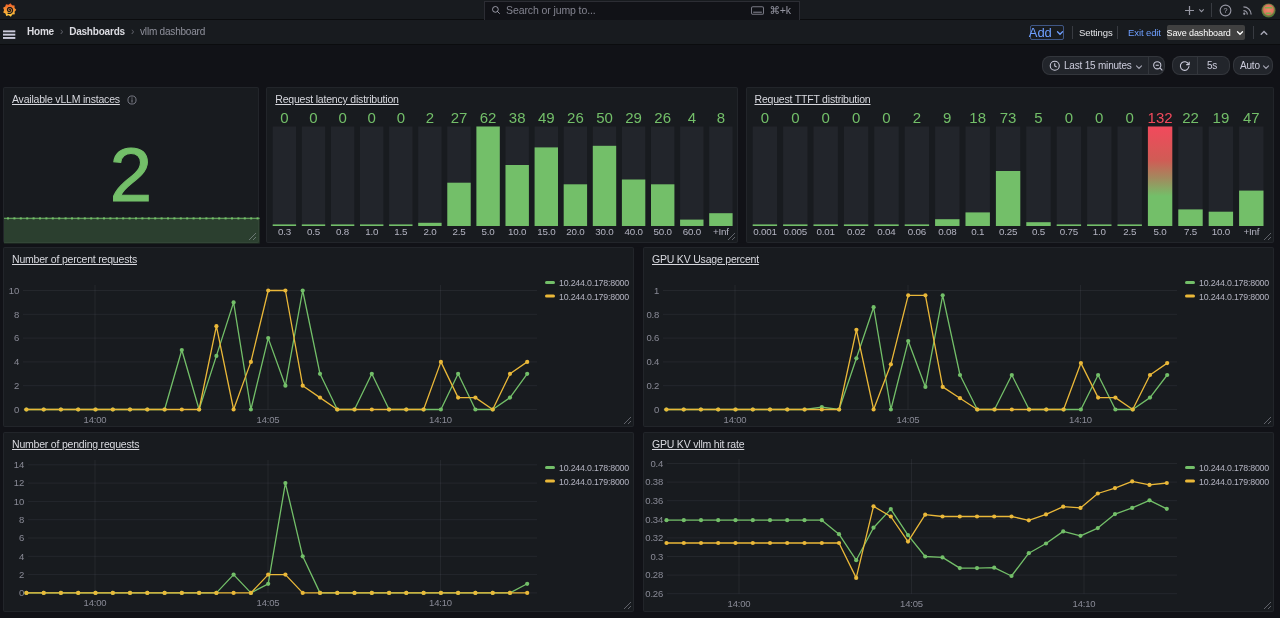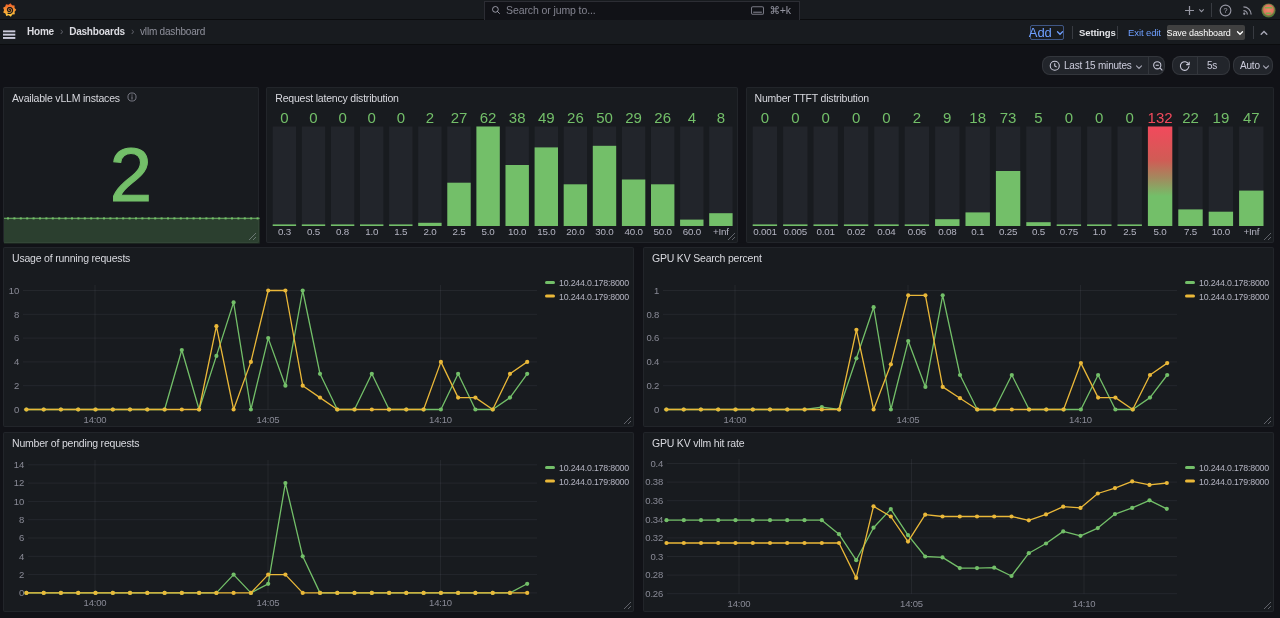--- a/index.html
+++ b/index.html
@@ -1,20 +1,20 @@
 <!DOCTYPE html>
 <html><head><meta charset="utf-8">
 <style>
 * { margin:0; padding:0; box-sizing:border-box; }
 html,body { width:1280px; height:618px; background:#111217; font-family:"Liberation Sans",sans-serif; overflow:hidden; }
 .topbar { position:absolute; left:0; top:0; width:1280px; height:20px; background:#181b1f; border-bottom:1px solid #0b0c0e; }
 .navbar { position:absolute; left:0; top:20px; width:1280px; height:25px; background:#181b1f; border-bottom:1px solid #0b0c0e; }
 .searchbox { position:absolute; left:484px; top:1px; width:316px; height:23px; background:#111217; border:1px solid rgba(204,204,220,0.15); border-radius:0; color:rgba(204,204,220,0.6); font-size:10.5px; letter-spacing:-0.1px; line-height:15px; }
 .panel { position:absolute; background:#181b1f; border:1px solid rgba(204,204,220,0.06); border-radius:2px; }
-.ptitle { position:absolute; left:8px; top:4px; font-size:10.5px; font-weight:500; color:#d8d9df; letter-spacing:-0.2px; white-space:nowrap; display:flex; align-items:flex-start; height:13px; }
+.ptitle { position:absolute; left:8px; top:4px; font-size:10.5px; font-weight:500; color:#d8d9df; letter-spacing:-0.2px; white-space:nowrap; display:flex; align-items:flex-end; height:13px;text-decoration:underline; }
 .ch { position:absolute; left:0; top:0; }
 .bignum { position:absolute; left:0; top:48px; width:100%; text-align:center; font-size:76px; font-weight:400; color:#73BF69; line-height:78px; -webkit-text-stroke:1.1px #73BF69; }
 .rz { position:absolute; right:1px; bottom:1px; }
 .crumb { color:#dcdce2; font-weight:600; }
 .crumb2 { color:rgba(204,204,220,0.65); }
 .sep { color:rgba(204,204,220,0.4); margin:0 6px; font-size:10px; }
 .tbgroup { position:absolute; top:56px; height:19px; background:#22252b; border:1px solid rgba(204,204,220,0.10); border-radius:8px; color:#ccccdc; font-size:10px; letter-spacing:-0.2px; display:flex; align-items:center; white-space:nowrap; }
 .icongray { color:rgba(204,204,220,0.65); }
 .tbgroup svg, .tbgroup span, .bluebtn svg, .outbtn svg { flex:none; }
 .bluebtn { position:absolute; background:#404040; border-radius:2px; color:#fff; font-size:9px; letter-spacing:-0.1px; font-weight:500; white-space:nowrap; display:flex; align-items:center; justify-content:center; }
@@ -84,21 +84,21 @@
     <span class="crumb">Home</span>
       <span class="sep">›</span>
     <span class="crumb">Dashboards</span>
       <span class="sep">›</span>
     <span class="crumb2">vllm dashboard</span>
   </div>
   <div class="outbtn" style="left:1030px;top:5px;width:34px;height:15px">Add&nbsp;<svg width="10" height="10" viewBox="0 0 10 10" style="vertical-align:-1px">
         <path d="M2.5 3.8 L5 6.3 L7.5 3.8" stroke="currentColor" stroke-width="1.3" fill="none" stroke-linecap="round"></path>
       </svg></div>
   <div class="navdiv" style="left:1072px;top:6px"></div>
-  <div style="position:absolute;left:1079px;top:6.5px;font-size:9.5px;letter-spacing:-0.1px;font-weight:700;color:#e3e4e8;white-space:nowrap">Settings</div>
+  <div style="position:absolute;left:1079px;top:6.5px;font-size:9.5px;letter-spacing:-0.1px;font-weight:400;color:#e3e4e8;white-space:nowrap">Settings</div>
   <div class="navdiv" style="left:1117px;top:6px"></div>
   <div style="position:absolute;left:1128px;top:6.5px;font-size:9.5px;letter-spacing:-0.1px;font-weight:400;color:#6e9fff;white-space:nowrap">Exit edit</div>
   <div class="bluebtn" style="left:1167px;top:5px;width:78px;height:15px">Save dashboard&nbsp;&nbsp;<svg width="10" height="10" viewBox="0 0 10 10" style="vertical-align:-1px">
         <path d="M2.5 3.8 L5 6.3 L7.5 3.8" stroke="currentColor" stroke-width="1.3" fill="none" stroke-linecap="round"></path>
       </svg></div>
   <div class="navdiv" style="left:1253px;top:6px"></div>
   <svg width="10" height="10" viewBox="0 0 10 10" style="position:absolute;left:1259px;top:8px">
     <path d="M2.2 6.3 L5 3.5 L7.8 6.3" stroke="rgba(204,204,220,0.8)" stroke-width="1.4" fill="none" stroke-linecap="round"></path>
   </svg>
 </div>
@@ -253,21 +253,21 @@
 <rect x="442.2" y="38.5" width="23.4" height="99.5" fill="#22252b"></rect>
 <rect x="442.2" y="125.2" width="23.4" height="12.8" fill="#73BF69"></rect>
 <text x="453.9" y="35" text-anchor="middle" font-size="15" fill="#73BF69">8</text>
 <text x="453.9" y="147" text-anchor="middle" font-size="9.8" letter-spacing="-0.2" fill="rgba(204,204,220,0.85)">+Inf</text>
     </svg>
     <svg class="rz" width="9" height="9" viewBox="0 0 9 9">
       <path d="M8 1 L1 8 M8 5 L5 8" stroke="rgba(204,204,220,0.4)" stroke-width="1" fill="none"></path>
     </svg>
   </div>
 <div class="panel" style="left:745.5px;top:87px;width:528.9px;height:155.5px">
-    <div class="ptitle">Number TTFT distribution</div>
+    <div class="ptitle">Request TTFT distribution</div>
     <svg class="ch" width="528.9" height="155.5" viewBox="0 0 528.9 155.5">
       <defs>
         <linearGradient id="bargrad" x1="0" y1="0" x2="0" y2="1">
           <stop offset="0" stop-color="#F2495C"></stop>
           <stop offset="0.34" stop-color="#d05c55"></stop>
           <stop offset="0.52" stop-color="#a28a5e"></stop>
           <stop offset="0.70" stop-color="#73BF69"></stop>
           <stop offset="1" stop-color="#73BF69"></stop>
         </linearGradient>
       </defs>
@@ -338,21 +338,21 @@
 <rect x="492.1" y="38.5" width="24.4" height="99.5" fill="#22252b"></rect>
 <rect x="492.1" y="102.6" width="24.4" height="35.4" fill="#73BF69"></rect>
 <text x="504.3" y="35" text-anchor="middle" font-size="15" fill="#73BF69">47</text>
 <text x="504.3" y="147" text-anchor="middle" font-size="9.8" letter-spacing="-0.2" fill="rgba(204,204,220,0.85)">+Inf</text>
     </svg>
     <svg class="rz" width="9" height="9" viewBox="0 0 9 9">
       <path d="M8 1 L1 8 M8 5 L5 8" stroke="rgba(204,204,220,0.4)" stroke-width="1" fill="none"></path>
     </svg>
   </div>
 <div class="panel" style="left:3px;top:247px;width:631px;height:180px">
-    <div class="ptitle">Usage of running requests</div>
+    <div class="ptitle">Number of percent requests</div>
     <svg class="ch" width="631" height="180" viewBox="0 0 631 180">
       <line x1="19" y1="42.5" x2="533" y2="42.5" stroke="rgba(204,204,220,0.07)" stroke-width="1"></line>
 <text x="15" y="45.7" text-anchor="end" font-size="9.5" letter-spacing="-0.2" fill="rgba(204,204,220,0.62)">10</text>
 <line x1="19" y1="66.3" x2="533" y2="66.3" stroke="rgba(204,204,220,0.07)" stroke-width="1"></line>
 <text x="15" y="69.5" text-anchor="end" font-size="9.5" letter-spacing="-0.2" fill="rgba(204,204,220,0.62)">8</text>
 <line x1="19" y1="90.1" x2="533" y2="90.1" stroke="rgba(204,204,220,0.07)" stroke-width="1"></line>
 <text x="15" y="93.3" text-anchor="end" font-size="9.5" letter-spacing="-0.2" fill="rgba(204,204,220,0.62)">6</text>
 <line x1="19" y1="113.9" x2="533" y2="113.9" stroke="rgba(204,204,220,0.07)" stroke-width="1"></line>
 <text x="15" y="117.1" text-anchor="end" font-size="9.5" letter-spacing="-0.2" fill="rgba(204,204,220,0.62)">4</text>
 <line x1="19" y1="137.7" x2="533" y2="137.7" stroke="rgba(204,204,220,0.07)" stroke-width="1"></line>
@@ -430,21 +430,21 @@
 <rect x="541" y="33.0" width="10" height="3" rx="1.5" fill="#73BF69"></rect>
 <text x="555" y="38.0" font-size="8.8" letter-spacing="-0.2" fill="rgba(204,204,220,0.85)">10.244.0.178:8000</text>
 <rect x="541" y="46.5" width="10" height="3" rx="1.5" fill="#EAB839"></rect>
 <text x="555" y="51.5" font-size="8.8" letter-spacing="-0.2" fill="rgba(204,204,220,0.85)">10.244.0.179:8000</text>
     </svg>
     <svg class="rz" width="9" height="9" viewBox="0 0 9 9">
       <path d="M8 1 L1 8 M8 5 L5 8" stroke="rgba(204,204,220,0.4)" stroke-width="1" fill="none"></path>
     </svg>
   </div>
 <div class="panel" style="left:643px;top:247px;width:631px;height:180px">
-    <div class="ptitle">GPU KV Search percent</div>
+    <div class="ptitle">GPU KV Usage percent</div>
     <svg class="ch" width="631" height="180" viewBox="0 0 631 180">
       <line x1="19" y1="42.5" x2="533" y2="42.5" stroke="rgba(204,204,220,0.07)" stroke-width="1"></line>
 <text x="15" y="45.7" text-anchor="end" font-size="9.5" letter-spacing="-0.2" fill="rgba(204,204,220,0.62)">1</text>
 <line x1="19" y1="66.3" x2="533" y2="66.3" stroke="rgba(204,204,220,0.07)" stroke-width="1"></line>
 <text x="15" y="69.5" text-anchor="end" font-size="9.5" letter-spacing="-0.2" fill="rgba(204,204,220,0.62)">0.8</text>
 <line x1="19" y1="90.1" x2="533" y2="90.1" stroke="rgba(204,204,220,0.07)" stroke-width="1"></line>
 <text x="15" y="93.3" text-anchor="end" font-size="9.5" letter-spacing="-0.2" fill="rgba(204,204,220,0.62)">0.6</text>
 <line x1="19" y1="113.9" x2="533" y2="113.9" stroke="rgba(204,204,220,0.07)" stroke-width="1"></line>
 <text x="15" y="117.1" text-anchor="end" font-size="9.5" letter-spacing="-0.2" fill="rgba(204,204,220,0.62)">0.4</text>
 <line x1="19" y1="137.7" x2="533" y2="137.7" stroke="rgba(204,204,220,0.07)" stroke-width="1"></line>

